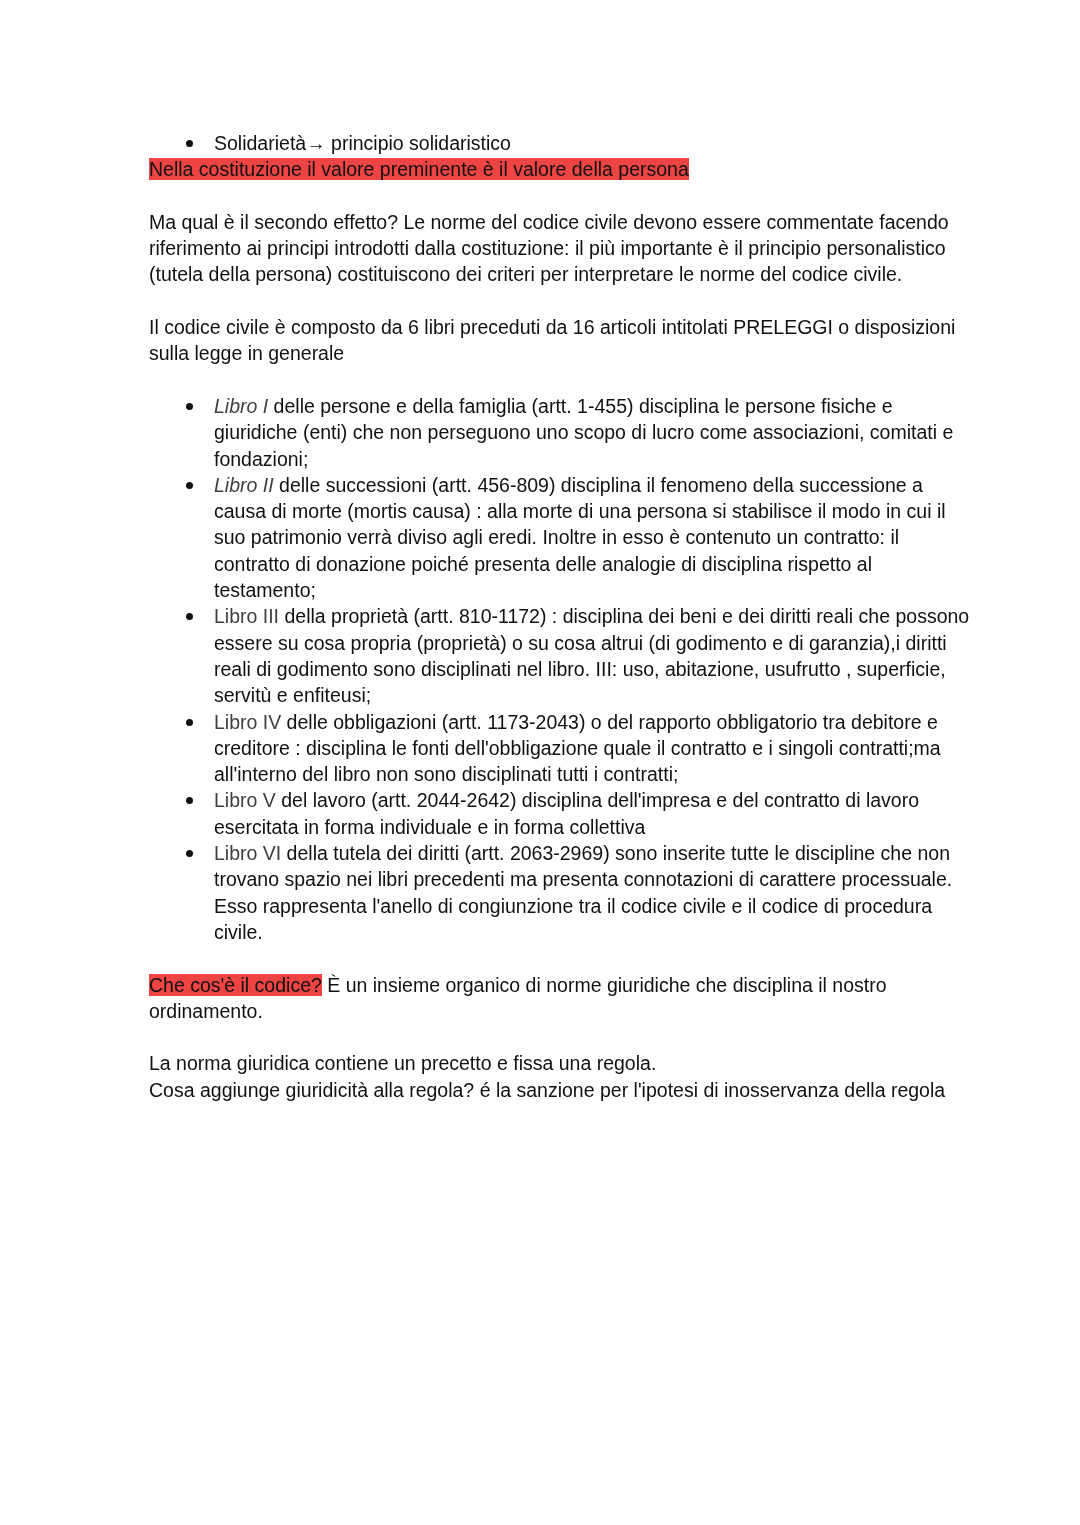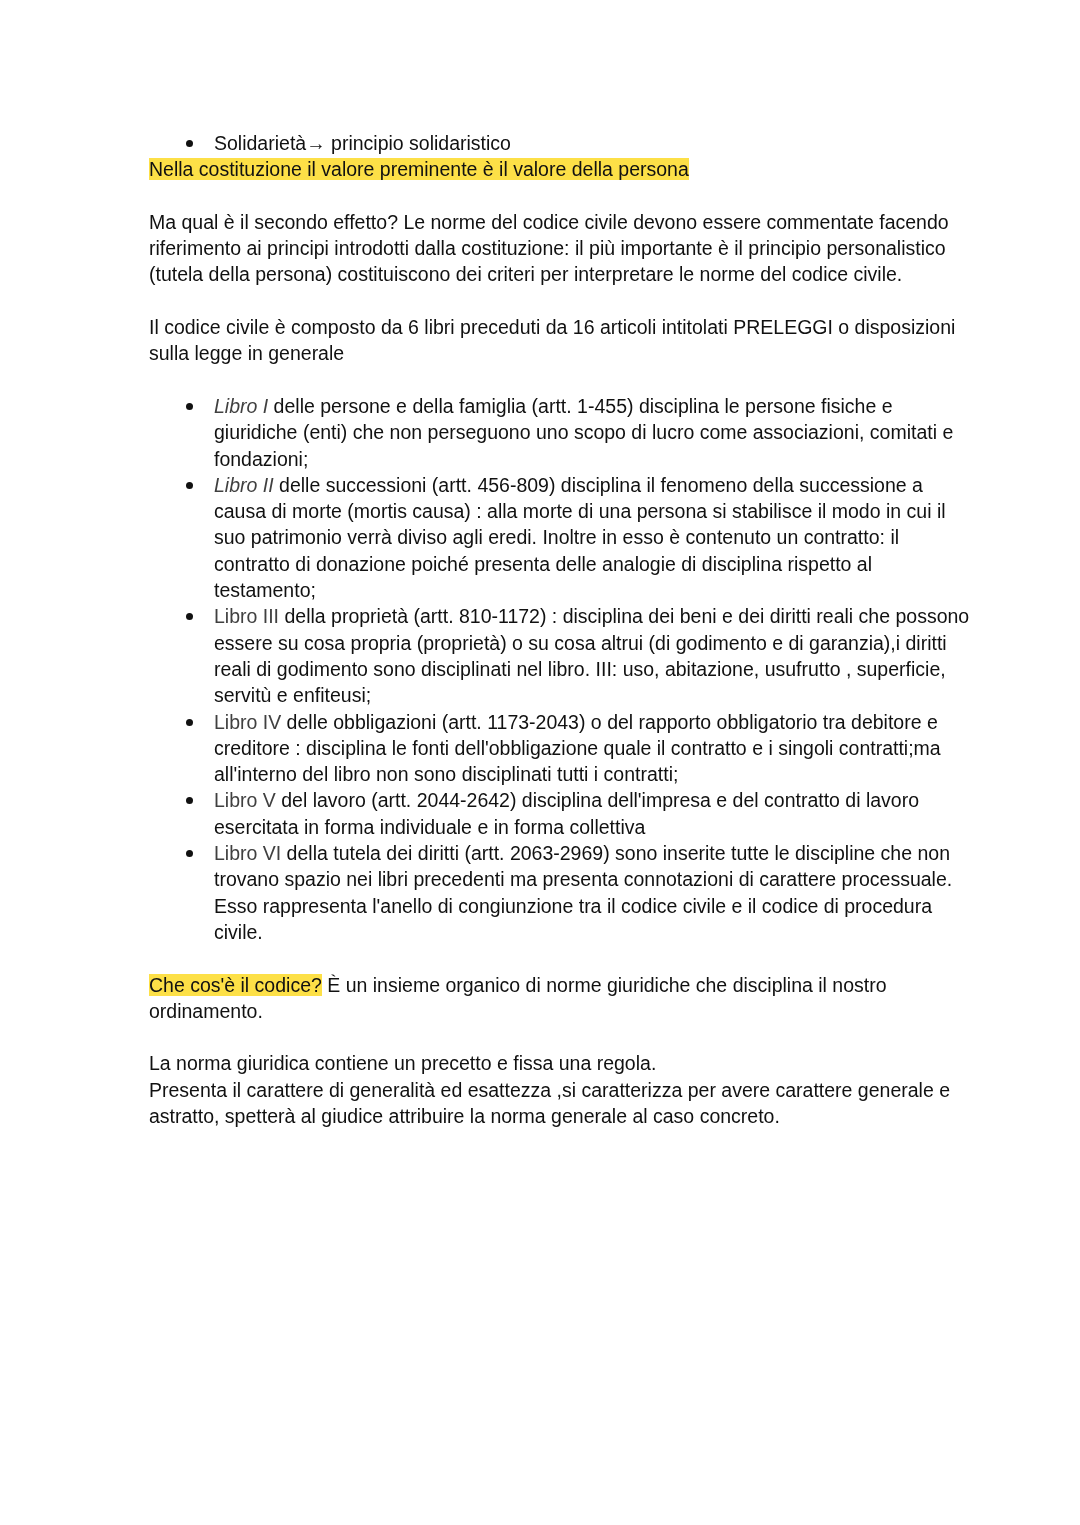--- a/index.html
+++ b/index.html
@@ -14,21 +14,21 @@
       line-height: 26.3px;
     }
     .page {
       position: absolute;
       left: 149px;
       top: 130px;
       width: 830px;
     }
     p { margin: 0; }
     .gap { height: 26.3px; }
-    .hl { background: #fde047; }
+    .hl { background: #ef4444; }
     .red { color: #404040; }
     .it { font-style: italic; }
     ul { margin: 0; padding: 0; list-style: none; }
     li.bullet {
       position: relative;
       padding-left: 65px;
     }
     li.bullet::before {
       content: "";
       position: absolute;
@@ -86,14 +86,14 @@
 
   <div class="gap"></div>
 
   <p>
     <span class="hl">Che cos'è il codice?</span><span> È un insieme organico di norme giuridiche che disciplina il nostro ordinamento.</span>
   </p>
 
   <div class="gap"></div>
 
   <p>La norma giuridica contiene un precetto e fissa una regola.</p>
-  <p>Presenta il carattere di generalità ed esattezza ,si caratterizza per avere carattere generale e astratto, spetterà al giudice attribuire la norma generale al caso concreto.</p>
+  <p>Cosa aggiunge giuridicità alla regola? é la sanzione per l'ipotesi di inosservanza della regola</p>
 </div>
 
 </body></html>

